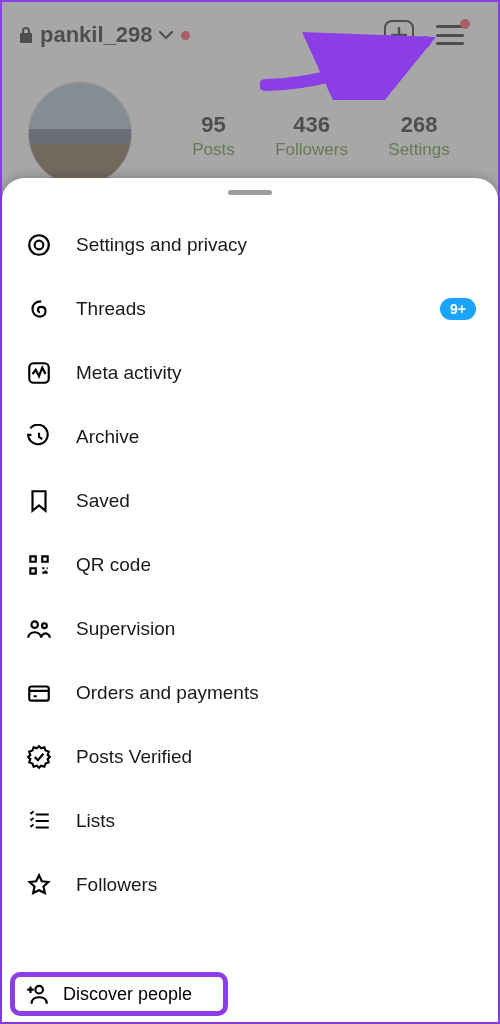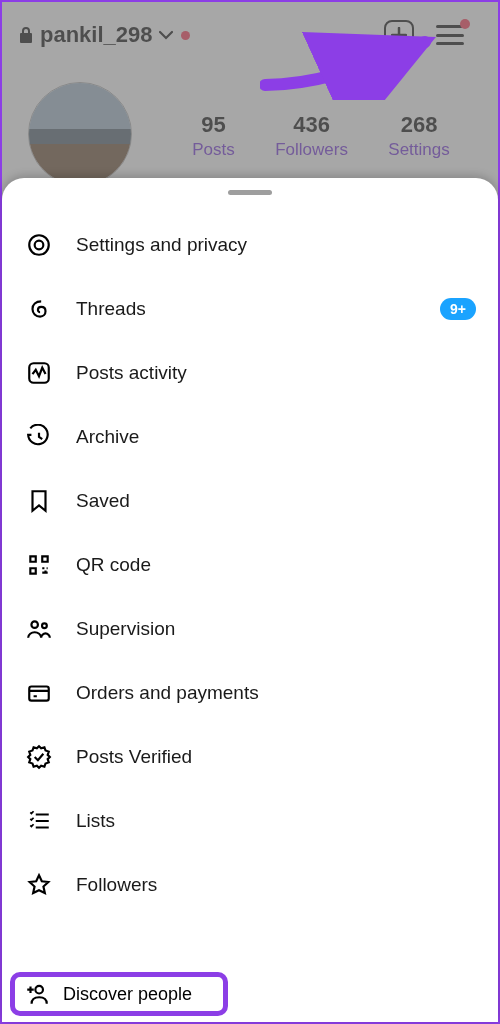--- a/index.html
+++ b/index.html
@@ -14,21 +14,21 @@
   .reddot { width:9px; height:9px; background:#ff2e4d; border-radius:50%; margin-left:8px; }
   .sp { flex:1; }
   .addbox { width:30px; height:30px; border:2.5px solid #000; border-radius:8px; display:flex; align-items:center; justify-content:center; font-size:20px; font-weight:700; margin-right:22px; }
   .hamburger { width:28px; height:20px; display:flex; flex-direction:column; justify-content:space-between; position:relative; }
   .hamburger div { height:3px; background:#000; border-radius:2px; }
   .hb-dot { position:absolute; top:-6px; right:-6px; width:10px; height:10px; background:#ff2e4d; border-radius:50%; }
   .avatar-wrap { position:absolute; top:80px; left:26px; width:104px; height:104px; border-radius:50%; border:1px solid #aaa; overflow:hidden; display:flex; align-items:center; justify-content:center; }
   .avatar-img { width:100%; height:100%; background:linear-gradient(#9fb6c9 45%, #4a5d6a 45% 60%, #6b4a2e 60%); }
   .stats { position:absolute; top:110px; left:170px; right:10px; display:flex; justify-content:space-around; text-align:center; }
   .stat .num { font-size:22px; font-weight:700; }
-  .stat .lbl { font-size:17px; color:#6d28d9; margin-top:2px; }
+  .stat .lbl { font-size:17px; color:#4d7c0f; margin-top:2px; }
 
   .arrow { position:absolute; top:28px; left:258px; width:180px; height:70px; pointer-events:none; }
 
   .sheet { position:absolute; left:0; right:0; bottom:0; top:176px; background:#fff; border-top-left-radius:22px; border-top-right-radius:22px; box-shadow:0 -2px 10px rgba(0,0,0,0.2); }
   .handle { width:44px; height:5px; background:#9e9e9e; border-radius:3px; margin:12px auto 16px; }
   .menu { padding: 2px 0; }
   .item { display:flex; align-items:center; height:64px; padding:0 22px; font-size:19px; color:#1a1a1a; }
   .item .ico { width:30px; height:30px; margin-right:22px; display:flex; align-items:center; justify-content:center; }
   .item .txt { flex:1; }
   .badge { background:#1aa3ff; color:#fff; font-size:14px; font-weight:600; padding:3px 10px; border-radius:12px; }
@@ -124,21 +124,21 @@
         <span class="badge">9+</span>
       </div>
 
       <div class="item">
         <span class="ico">
           <svg width="26" height="26" viewBox="0 0 24 24" fill="none" stroke="#000" stroke-width="2">
               <rect x="3" y="3" width="18" height="18" rx="4"></rect>
               <path d="M6 13l3-4 3 6 3-8 3 6"></path>
             </svg>
         </span>
-        <span class="txt">Posts activity</span>
+        <span class="txt">Meta activity</span>
       </div>
 
       <div class="item">
         <span class="ico">
           <svg width="26" height="26" viewBox="0 0 24 24" fill="none" stroke="#000" stroke-width="2">
               <path d="M4 4a9 9 0 1 1-2 6h3"></path>
               <path d="M12 8v4l3 2"></path>
             </svg>
         </span>
         <span class="txt">Archive</span>

